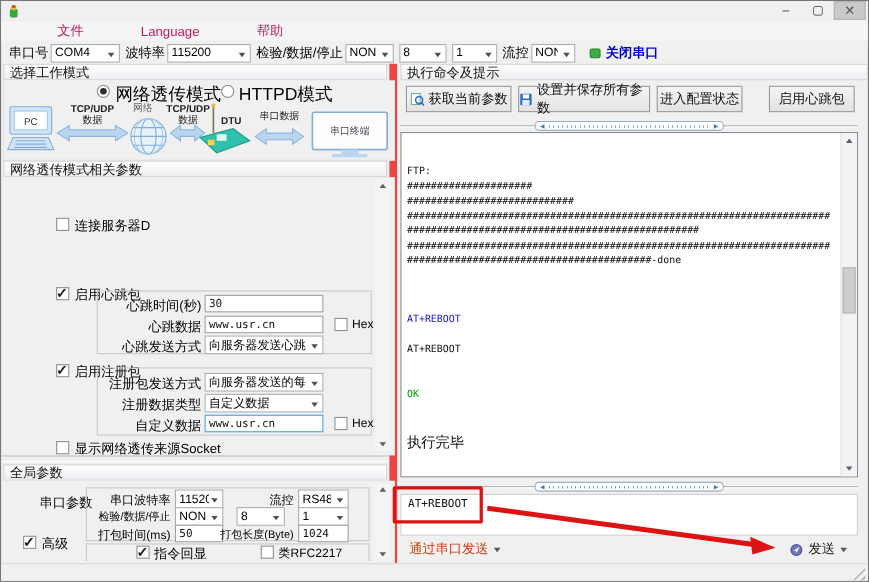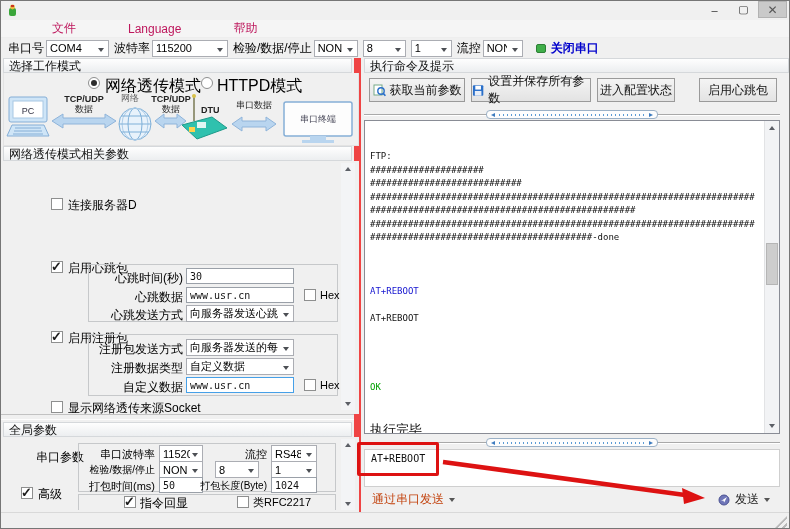--- a/index.html
+++ b/index.html
@@ -407,21 +407,21 @@
           <div class="log-line">########################################################################################################################</div>
           <div class="log-line">################################################################################################################-done</div>
           <div class="log-line">&nbsp;</div>
           <div class="log-line">&nbsp;</div>
           <div class="log-line">&nbsp;</div>
           <div class="log-line" style="color: rgb(21, 21, 208);">AT+REBOOT</div>
           <div class="log-line">&nbsp;</div>
           <div class="log-line">AT+REBOOT</div>
           <div class="log-line">&nbsp;</div>
           <div class="log-line">&nbsp;</div>
-          <div class="log-line" style="color: rgb(0, 160, 0); margin-top: 28px;">OK</div>
+          <div class="log-line" style="color: rgb(0, 160, 0);">OK</div>
           <div class="log-line">&nbsp;</div>
           <div class="log-line">&nbsp;</div>
           <div class="log-line log-line-cn">执行完毕</div>
         </div>
       <div class="logscroll">
         <div class="vsb" style="top:1px">
             <span class="tri-up"></span>
           </div>
         <div class="vthumb" style="top:122px;height:42px"></div>
         <div class="vsb" style="bottom:1px">

